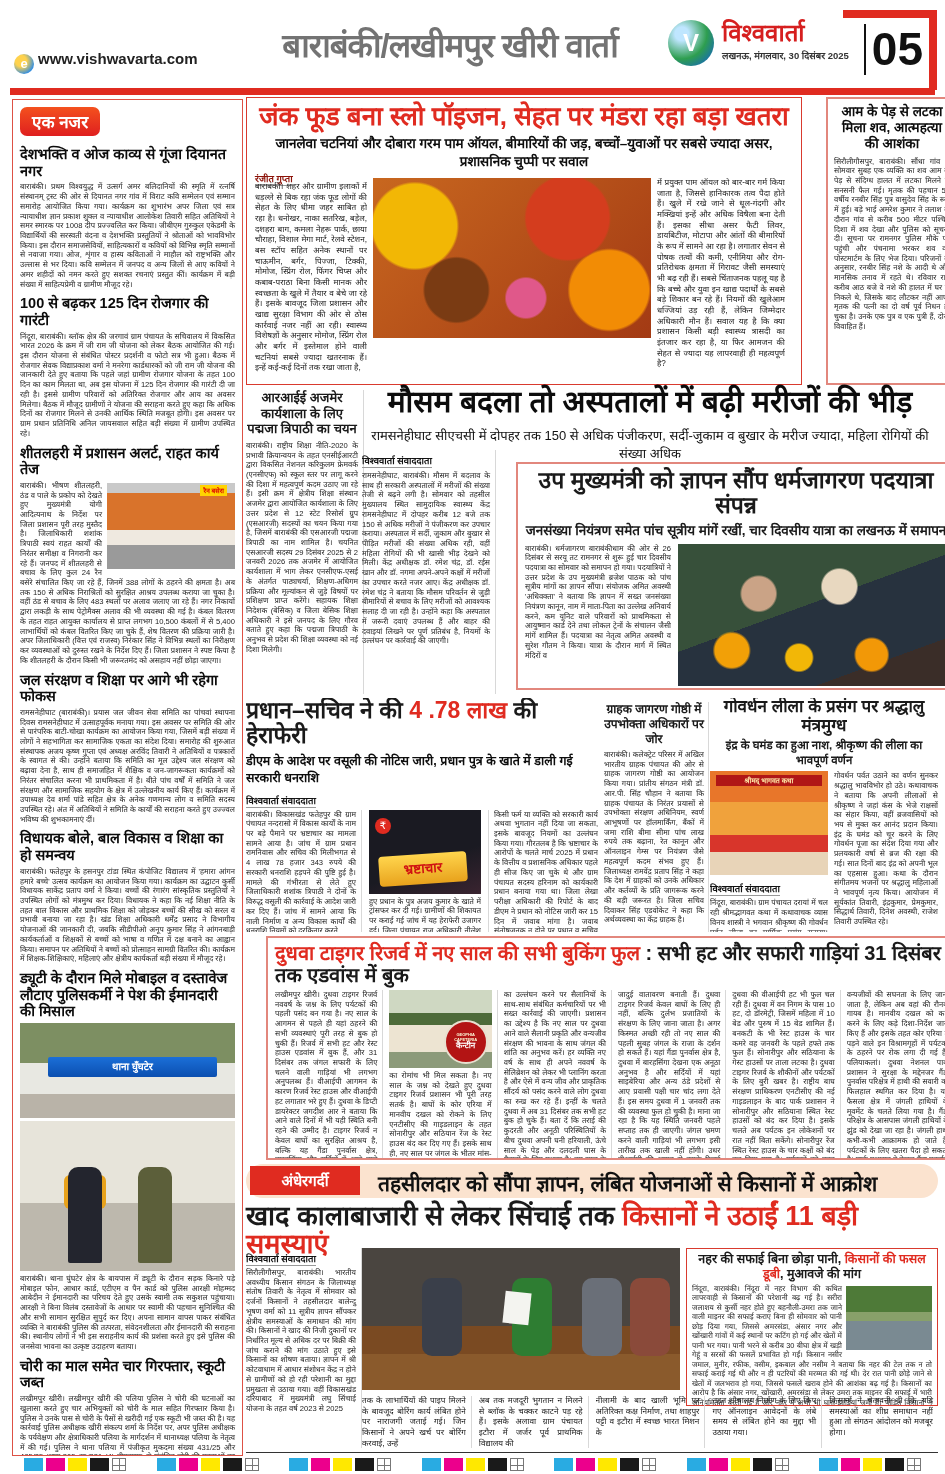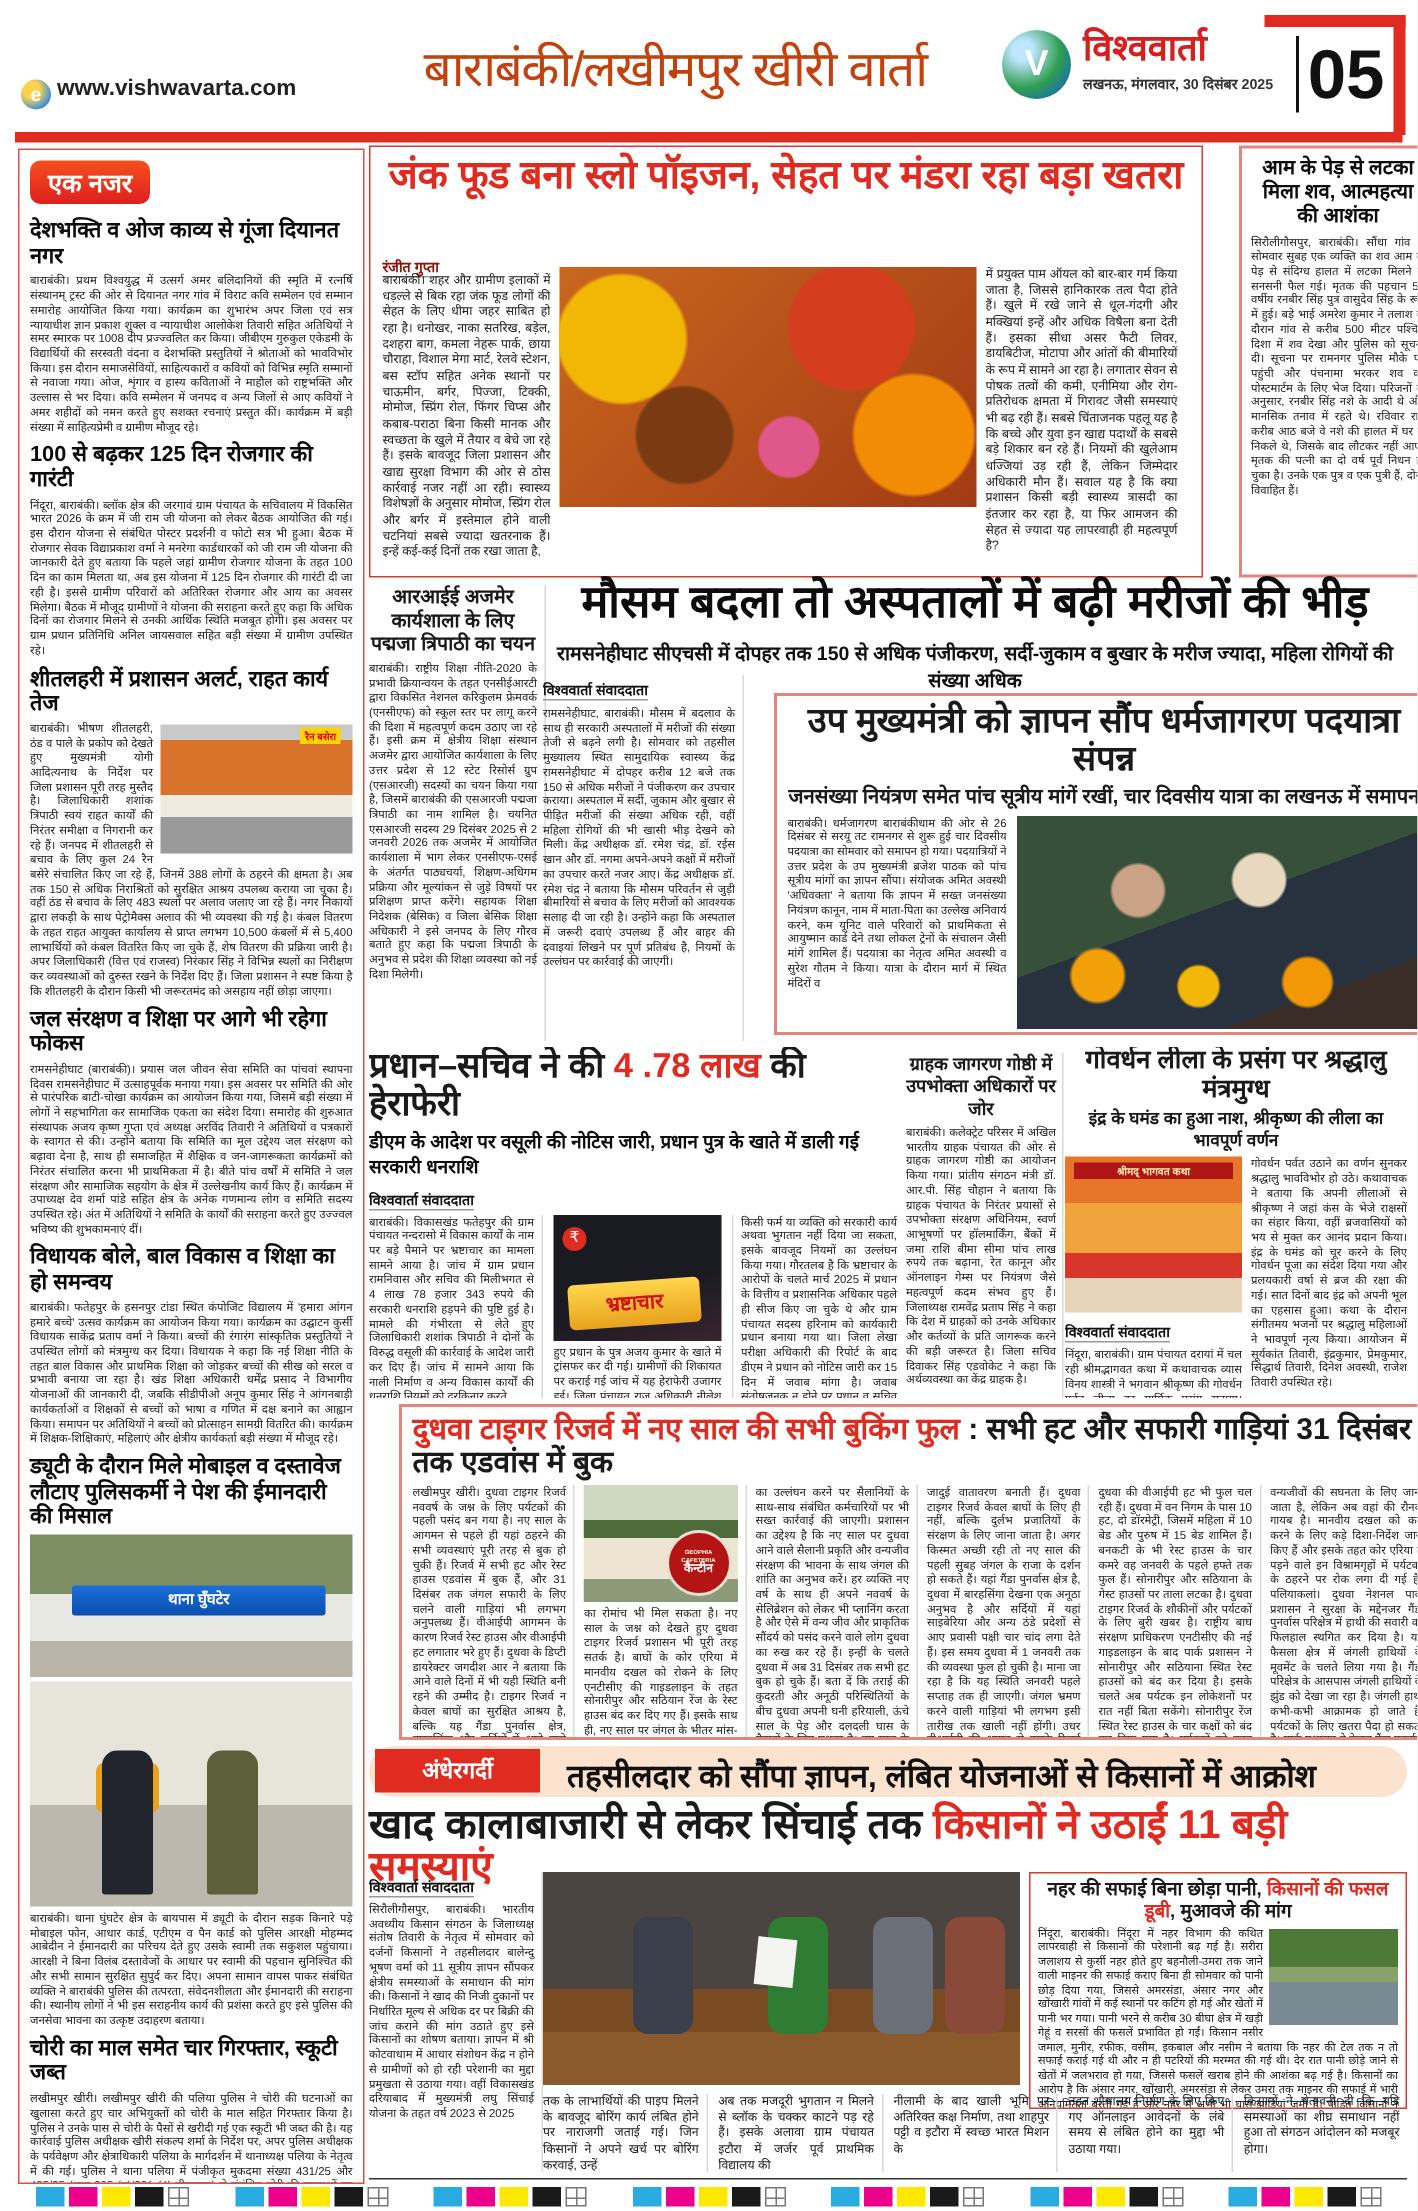--- a/index.html
+++ b/index.html
@@ -8,22 +8,22 @@
   .abs{position:absolute;}
   .jt{text-align:justify;}
   .ov{overflow:hidden;}
   .bd{font-size:7.6px;line-height:1.28;color:#222;}
   .bd2{font-size:8.2px;line-height:1.3;color:#222;}
   
   .site{left:14px;top:50px;font-size:15px;font-weight:bold;color:#222;}
   .eicon{display:inline-block;width:20px;height:20px;border-radius:50%;
          background:radial-gradient(circle at 35% 35%,#ffd24d 30%,#2f8de4 75%);color:#fff;
          text-align:center;line-height:20px;font-size:13px;font-weight:bold;vertical-align:-4px;margin-right:4px;}
-  .masthead{left:235px;top:22px;width:430px;text-align:center;font-size:33px;font-weight:400;
-            letter-spacing:-1px;color:#c2410c;}
+  .masthead{left:235px;top:22px;width:430px;text-align:center;font-size:33px;font-weight:700;
+            letter-spacing:-1px;color:#737373;}
   .brandwrap{left:668px;top:20px;width:200px;}
   .logo{float:left;width:46px;height:46px;border-radius:50%;
         background:radial-gradient(circle at 30% 30%,#bfe6ff 15%,#2e9e4f 55%,#1565c0 90%);
         color:#fff;text-align:center;line-height:46px;font-size:24px;font-weight:bold;margin-right:8px;}
   .brand{font-size:24px;font-weight:800;color:#d61f1f;line-height:1.1;}
   .dateline{font-size:9.5px;font-weight:bold;color:#333;margin-top:3px;}
   .pagenowrap{right:8px;top:10px;width:86px;height:72px;border-top:8px solid #e02b20;border-right:8px solid #e02b20;}
   .pageno{position:absolute;right:6px;top:6px;font-size:46px;font-weight:800;color:#111;
           border-left:2px solid #111;padding-left:6px;line-height:1.1;}
   .redrule{left:10px;top:88px;width:925px;height:7px;background:#e02b20;}
@@ -58,21 +58,21 @@
               radial-gradient(circle at 15% 30%,#f2b705 0 16%,transparent 17%),
               radial-gradient(circle at 85% 70%,#f28c05 0 15%,transparent 16%),
               linear-gradient(135deg,#c8671f,#a33a14);}
   .caption{font-size:8.2px;line-height:1.25;color:#222;}
   .mango{left:806px;top:97px;width:132px;height:288px;box-sizing:border-box;padding:5px 6px;}
   .mango-title{font-size:13.5px;font-weight:800;text-align:center;line-height:1.2;color:#0c0c0c;}
   
   .padmaja{left:246px;top:390px;width:112px;height:304px;}
   .ptitle{font-size:13px;font-weight:800;text-align:center;line-height:1.2;margin-bottom:4px;}
   .mausam-title{left:362px;top:386px;width:576px;font-size:30px;font-weight:800;text-align:center;color:#0c0c0c;line-height:1.05;}
-  .mausam-sub{left:362px;top:426px;width:576px;font-size:13px;font-weight:700;text-align:center;color:#111;}
+  .mausam-sub{left:362px;top:426px;width:576px;font-size:13px;font-weight:400;text-align:center;color:#111;}
   .mausam-col{left:362px;top:450px;width:128px;height:244px;}
   .dcm{left:496px;top:462px;width:440px;height:228px;box-sizing:border-box;padding:4px 7px;}
   .dcm-title{font-size:23px;font-weight:800;text-align:center;line-height:1.1;}
   .dcm-sub{font-size:13.5px;font-weight:800;text-align:center;margin-top:2px;}
   .pad-photo{background:radial-gradient(circle at 20% 75%,#f2a007 0 7%,transparent 8%),
              radial-gradient(circle at 45% 80%,#f2b707 0 7%,transparent 8%),
              radial-gradient(circle at 72% 78%,#f29807 0 7%,transparent 8%),
              radial-gradient(circle at 60% 30%,#e8d8c0 0 9%,transparent 10%),
              radial-gradient(circle at 30% 35%,#caa386 0 8%,transparent 9%),
              linear-gradient(160deg,#37503a 0 45%,#27323e 45% 80%,#3a2d28 80%);}
@@ -195,20 +195,21 @@
       <div class="bd jt">बाराबंकी। थाना घुंघटेर क्षेत्र के बायपास में ड्यूटी के दौरान सड़क किनारे पड़े मोबाइल फोन, आधार कार्ड, एटीएम व पैन कार्ड को पुलिस आरक्षी मोहम्मद आबेदीन ने ईमानदारी का परिचय देते हुए उसके स्वामी तक सकुशल पहुंचाया। आरक्षी ने बिना विलंब दस्तावेजों के आधार पर स्वामी की पहचान सुनिश्चित की और सभी सामान सुरक्षित सुपुर्द कर दिए। अपना सामान वापस पाकर संबंधित व्यक्ति ने बाराबंकी पुलिस की तत्परता, संवेदनशीलता और ईमानदारी की सराहना की। स्थानीय लोगों ने भी इस सराहनीय कार्य की प्रशंसा करते हुए इसे पुलिस की जनसेवा भावना का उत्कृष्ट उदाहरण बताया।</div>
     </div>
     <div>
       <div class="ltitle">चोरी का माल समेत चार गिरफ्तार, स्कूटी जब्त</div>
       <div class="bd jt">लखीमपुर खीरी। लखीमपुर खीरी की पलिया पुलिस ने चोरी की घटनाओं का खुलासा करते हुए चार अभियुक्तों को चोरी के माल सहित गिरफ्तार किया है। पुलिस ने उनके पास से चोरी के पैसों से खरीदी गई एक स्कूटी भी जब्त की है। यह कार्रवाई पुलिस अधीक्षक खीरी संकल्प शर्मा के निर्देश पर, अपर पुलिस अधीक्षक के पर्यवेक्षण और क्षेत्राधिकारी पलिया के मार्गदर्शन में थानाध्यक्ष पलिया के नेतृत्व में की गई। पुलिस ने थाना पलिया में पंजीकृत मुकदमा संख्या 431/25 और 485/25 (धारा 305 (ए)/331 (4) बीएनएस) से संबंधित चोरी की घटनाओं का अनावरण किया। गिरफ्तार किए गए अभियुक्तों की पहचान शिवम सोनी, नीरज सिंह, रोहित उर्फ चिन्नी और अमर कश्यप के रूप में हुई है। पुलिस के मुताबिक, अभियुक्त अमर कश्यप ने चोरी के हिस्से में मिले रुपयों से एक इलेक्ट्रिक स्कूटी (मंत्रा) खरीदी थी, जिसे बरामद कर लिया गया है। घटना में इस्तेमाल की गई प्लेटिना मोटरसाइकिल (अप31 बीक्यू 6983) को धारा 207 मोटर वाहन अधिनियम के तहत सीज किया गया है। बरामदगी के आधार पर अभियुक्तों के खिलाफ धारा 317 (2) बीएनएस की धारा बढ़ाई गई है। बरामद सामान में पीतल और सफेद धातु के आभूषण, लगभग 500 ग्राम चांदी, 15 सिक्के, तीन एंड्रॉयड मोबाइल फोन, 20 हजार रुपए भारतीय मुद्रा, 10 हजार रुपए नेपाली मुद्रा, पीतल के बर्तन, एक बड़ा गैस सिलेंडर और एक बैटरी शामिल हैं। पुलिस ने यह भी बताया कि गिरफ्तार अभियुक्तों का आपराधिक इतिहास रहा है।</div>
     </div>
   </aside>
 
   <section class="abs junk box-red">
     <div class="junk-title">जंक फूड बना स्लो पॉइजन, सेहत पर मंडरा रहा बड़ा खतरा</div>
+    <div class="junk-sub">जानलेवा चटनियां और दोबारा गरम पाम ऑयल, बीमारियों की जड़, बच्चों–युवाओं पर सबसे ज्यादा असर, प्रशासनिक चुप्पी पर सवाल</div>
     <div style="position:absolute;left:8px;top:70px;"><span class="byline">रंजीत गुप्ता</span></div>
     <div class="abs bd2 jt ov" style="left:8px;top:84px;width:112px;height:192px;">बाराबंकी। शहर और ग्रामीण इलाकों में धड़ल्ले से बिक रहा जंक फूड लोगों की सेहत के लिए धीमा जहर साबित हो रहा है। धनोखर, नाका सतरिख, बड़ेल, दशहरा बाग, कमला नेहरू पार्क, छाया चौराहा, विशाल मेगा मार्ट, रेलवे स्टेशन, बस स्टॉप सहित अनेक स्थानों पर चाऊमीन, बर्गर, पिज्जा, टिक्की, मोमोज, स्प्रिंग रोल, फिंगर चिप्स और कबाब-पराठा बिना किसी मानक और स्वच्छता के खुले में तैयार व बेचे जा रहे हैं। इसके बावजूद जिला प्रशासन और खाद्य सुरक्षा विभाग की ओर से ठोस कार्रवाई नजर नहीं आ रही। स्वास्थ्य विशेषज्ञों के अनुसार मोमोज, स्प्रिंग रोल और बर्गर में इस्तेमाल होने वाली चटनियां सबसे ज्यादा खतरनाक हैं। इन्हें कई-कई दिनों तक रखा जाता है,</div>
     <div class="abs junk-photo" style="left:126px;top:80px;width:278px;height:160px;"></div>
     <div class="abs bd2 jt ov" style="left:410px;top:80px;width:128px;height:196px;">में प्रयुक्त पाम ऑयल को बार-बार गर्म किया जाता है, जिससे हानिकारक तत्व पैदा होते हैं। खुले में रखे जाने से धूल-गंदगी और मक्खियां इन्हें और अधिक विषैला बना देती हैं। इसका सीधा असर फैटी लिवर, डायबिटीज, मोटापा और आंतों की बीमारियों के रूप में सामने आ रहा है। लगातार सेवन से पोषक तत्वों की कमी, एनीमिया और रोग-प्रतिरोधक क्षमता में गिरावट जैसी समस्याएं भी बढ़ रही हैं। सबसे चिंताजनक पहलू यह है कि बच्चे और युवा इन खाद्य पदार्थों के सबसे बड़े शिकार बन रहे हैं। नियमों की खुलेआम धज्जियां उड़ रही हैं, लेकिन जिम्मेदार अधिकारी मौन हैं। सवाल यह है कि क्या प्रशासन किसी बड़ी स्वास्थ्य त्रासदी का इंतजार कर रहा है, या फिर आमजन की सेहत से ज्यादा यह लापरवाही ही महत्वपूर्ण है?</div>
   </section>
 
   <section class="abs mango box-pink ov">
     <div class="mango-title">आम के पेड़ से लटका मिला शव, आत्महत्या की आशंका</div>
     <div class="bd jt" style="margin-top:4px;">सिरौलीगौसपुर, बाराबंकी। सौंधा गांव में सोमवार सुबह एक व्यक्ति का शव आम के पेड़ से संदिग्ध हालत में लटका मिलने से सनसनी फैल गई। मृतक की पहचान 55 वर्षीय रनबीर सिंह पुत्र वासुदेव सिंह के रूप में हुई। बड़े भाई अमरेश कुमार ने तलाश के दौरान गांव से करीब 500 मीटर पश्चिम दिशा में शव देखा और पुलिस को सूचना दी। सूचना पर रामनगर पुलिस मौके पर पहुंची और पंचनामा भरकर शव को पोस्टमार्टम के लिए भेज दिया। परिजनों के अनुसार, रनबीर सिंह नशे के आदी थे और मानसिक तनाव में रहते थे। रविवार रात करीब आठ बजे वे नशे की हालत में घर से निकले थे, जिसके बाद लौटकर नहीं आए। मृतक की पत्नी का दो वर्ष पूर्व निधन हो चुका है। उनके एक पुत्र व एक पुत्री हैं, दोनों विवाहित हैं।</div>
   </section>

